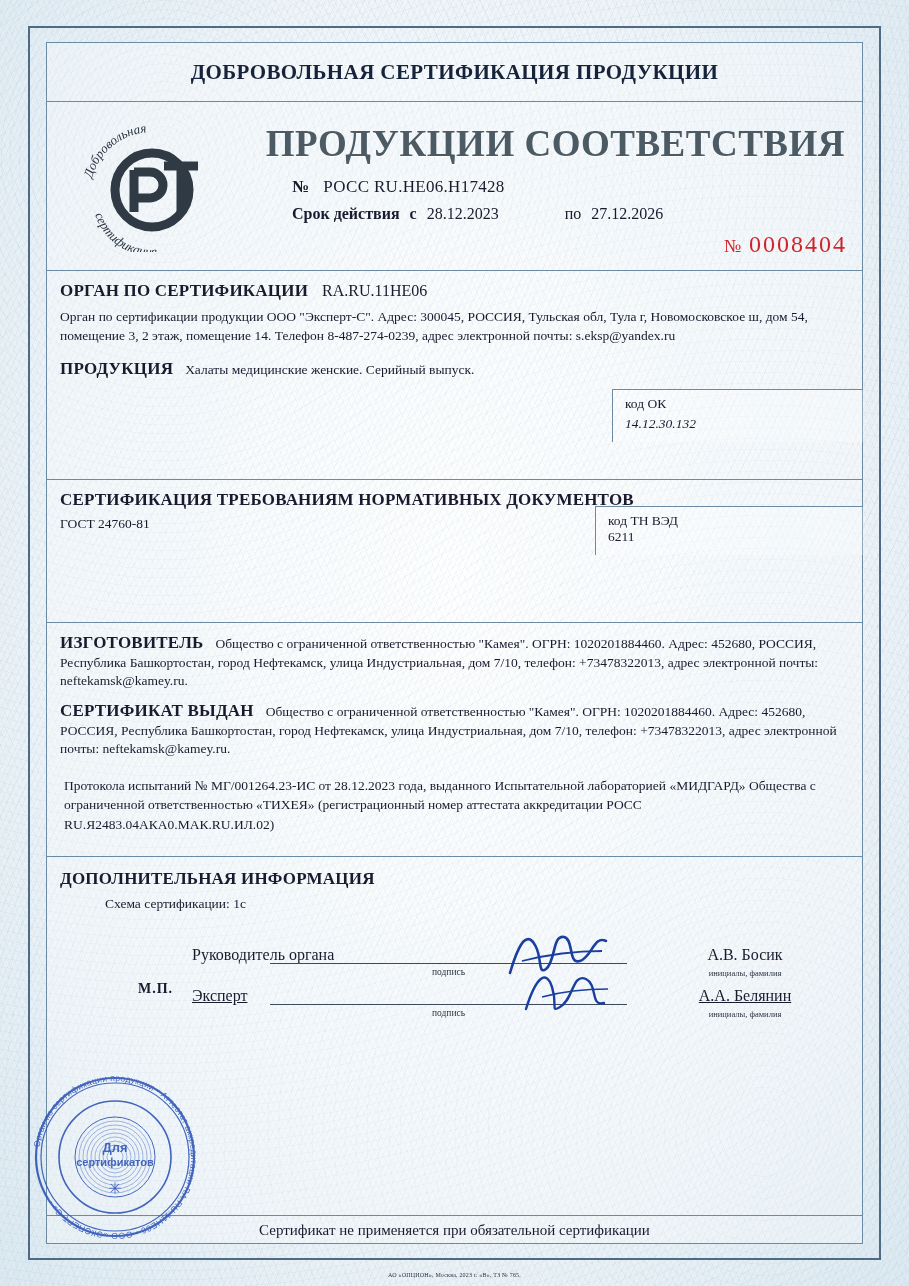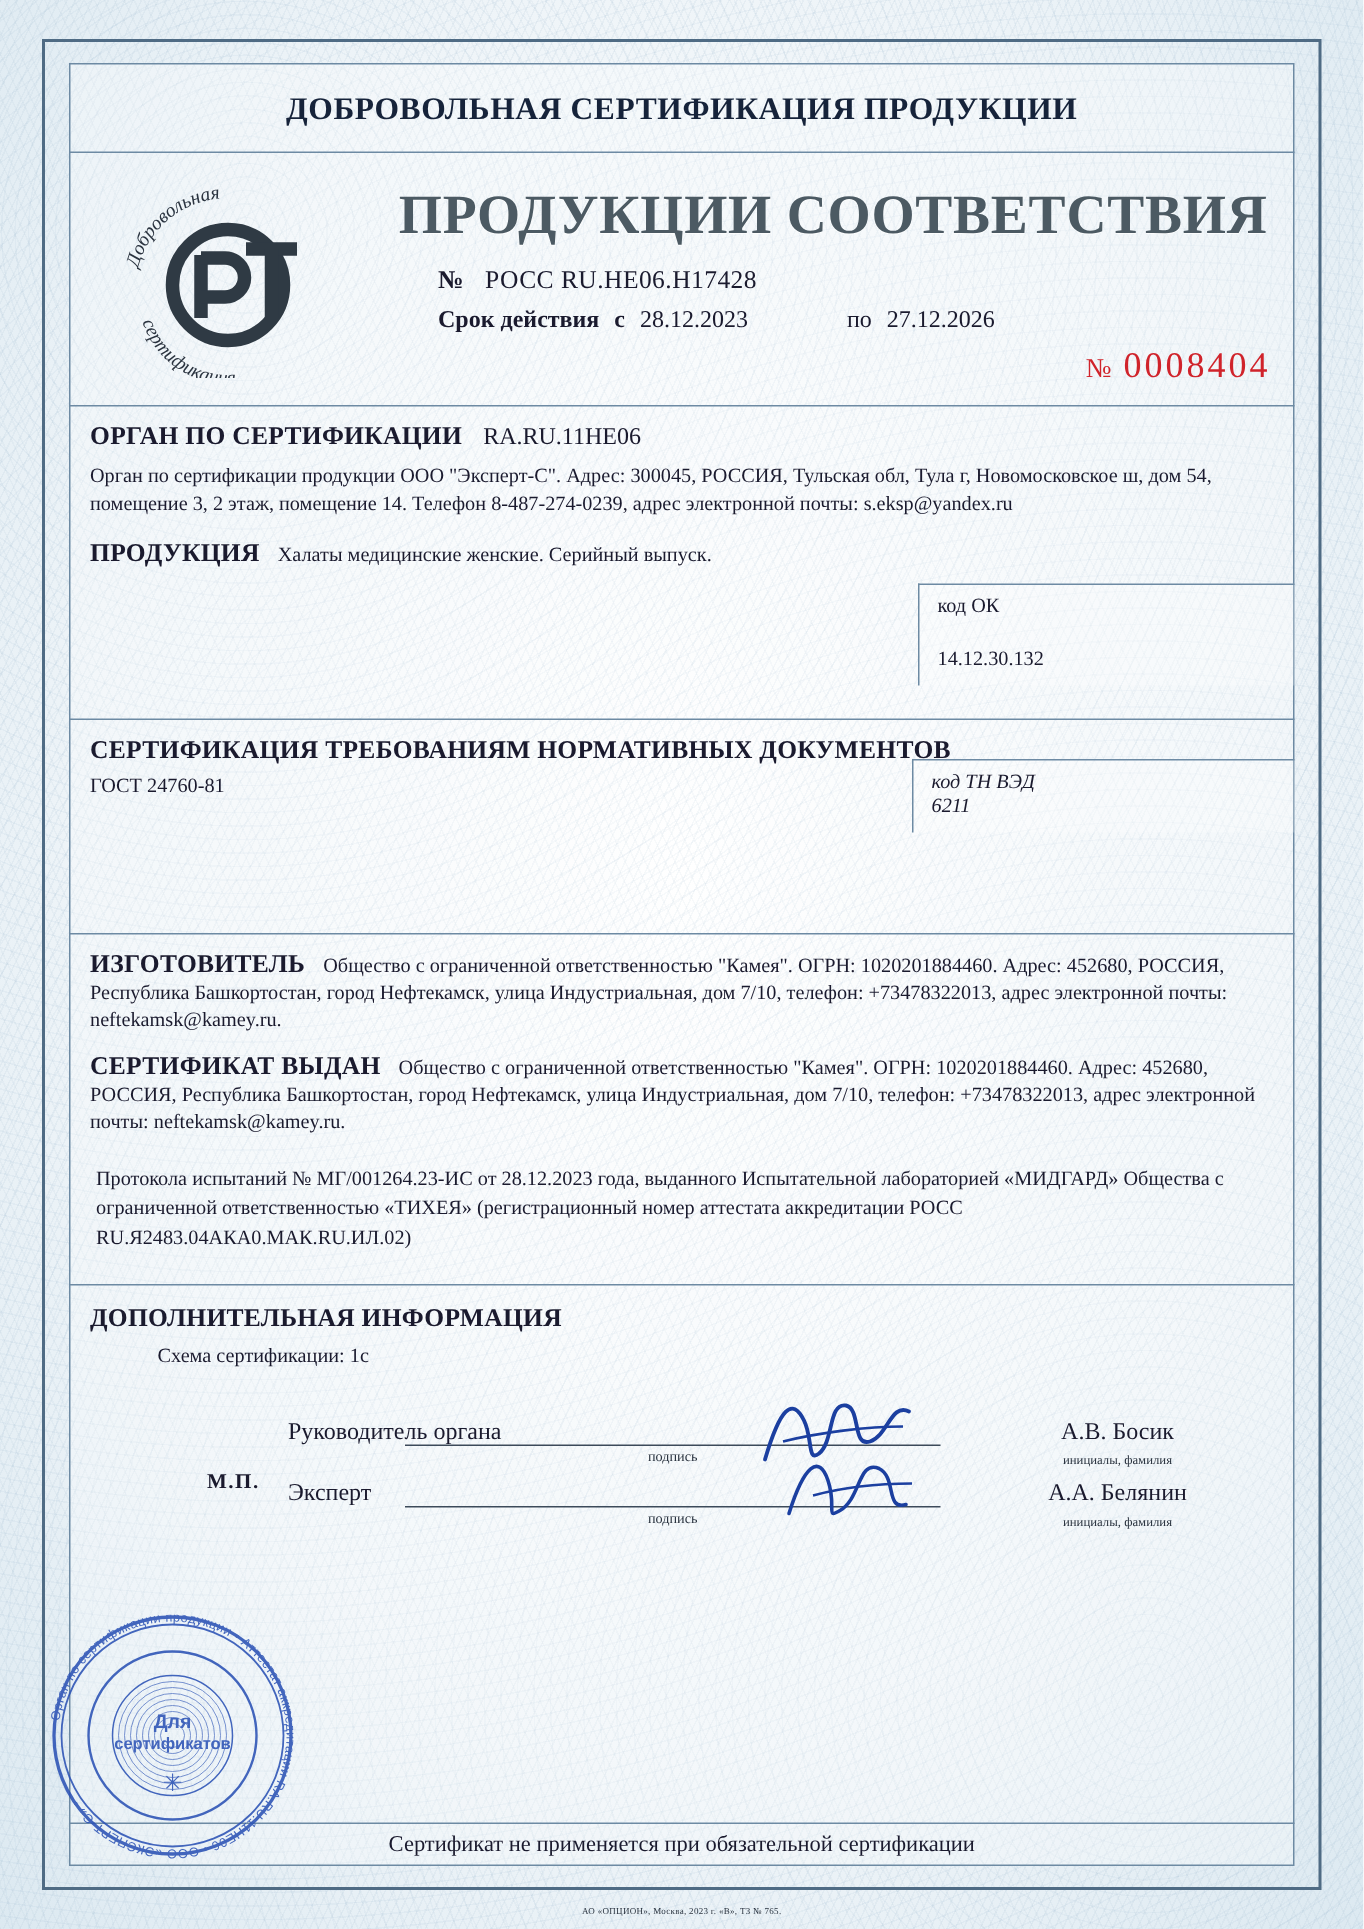--- a/index.html
+++ b/index.html
@@ -141,38 +141,37 @@
     position: absolute;
     right: 0;
     top: 44px;
     width: 238px;
     border-left: 1px solid #6d8aa3;
     border-top: 1px solid #6d8aa3;
     padding: 6px 0 10px 12px;
     font-size: 13.5px;
     background: rgba(255,255,255,0.25);
   }
-  .code-box .cv { margin-top: 19px; }
+  .code-box .cv { margin-top: 4px; font-style: italic; }
 
   .norm-row {
     position: relative;
     min-height: 118px;
     padding: 10px 14px 0 14px;
   }
   .code-box2 {
     position: absolute;
     right: 0;
     top: 26px;
     width: 238px;
     border-left: 1px solid #6d8aa3;
     border-top: 1px solid #6d8aa3;
-    padding: 6px 4px 10px 12px;
+    padding: 6px 17px 10px 12px;
     font-size: 13.5px;
     background: rgba(255,255,255,0.25);
-    font-style: italic;
   }
 
   .maker-row { padding: 10px 14px 0 14px; }
   .issued-row { padding: 12px 14px 0 14px; }
   .basis-row { padding: 14px 14px 0 14px; }
   .extra-row { padding: 12px 14px 0 14px; min-height: 46px;}
 
   
   .sign-area {
     position: relative;
@@ -379,21 +378,21 @@
         <div class="sign-role">Руководитель органа</div>
         <div class="sign-rule">
           <span class="sign-cap">подпись</span>
         </div>
         <div class="sign-name">
           <span>А.В. Босик</span>
           <span class="fio-cap">инициалы, фамилия</span>
         </div>
       </div>
 
-      <div class="sign-line" style="margin-top:22px;">
+      <div class="sign-line" style="margin-top:22px;text-decoration:underline;">
         <div class="sign-role">Эксперт</div>
         <div class="sign-rule">
           <span class="sign-cap">подпись</span>
         </div>
         <div class="sign-name">
           <span>А.А. Белянин</span>
           <span class="fio-cap">инициалы, фамилия</span>
         </div>
       </div>
 

